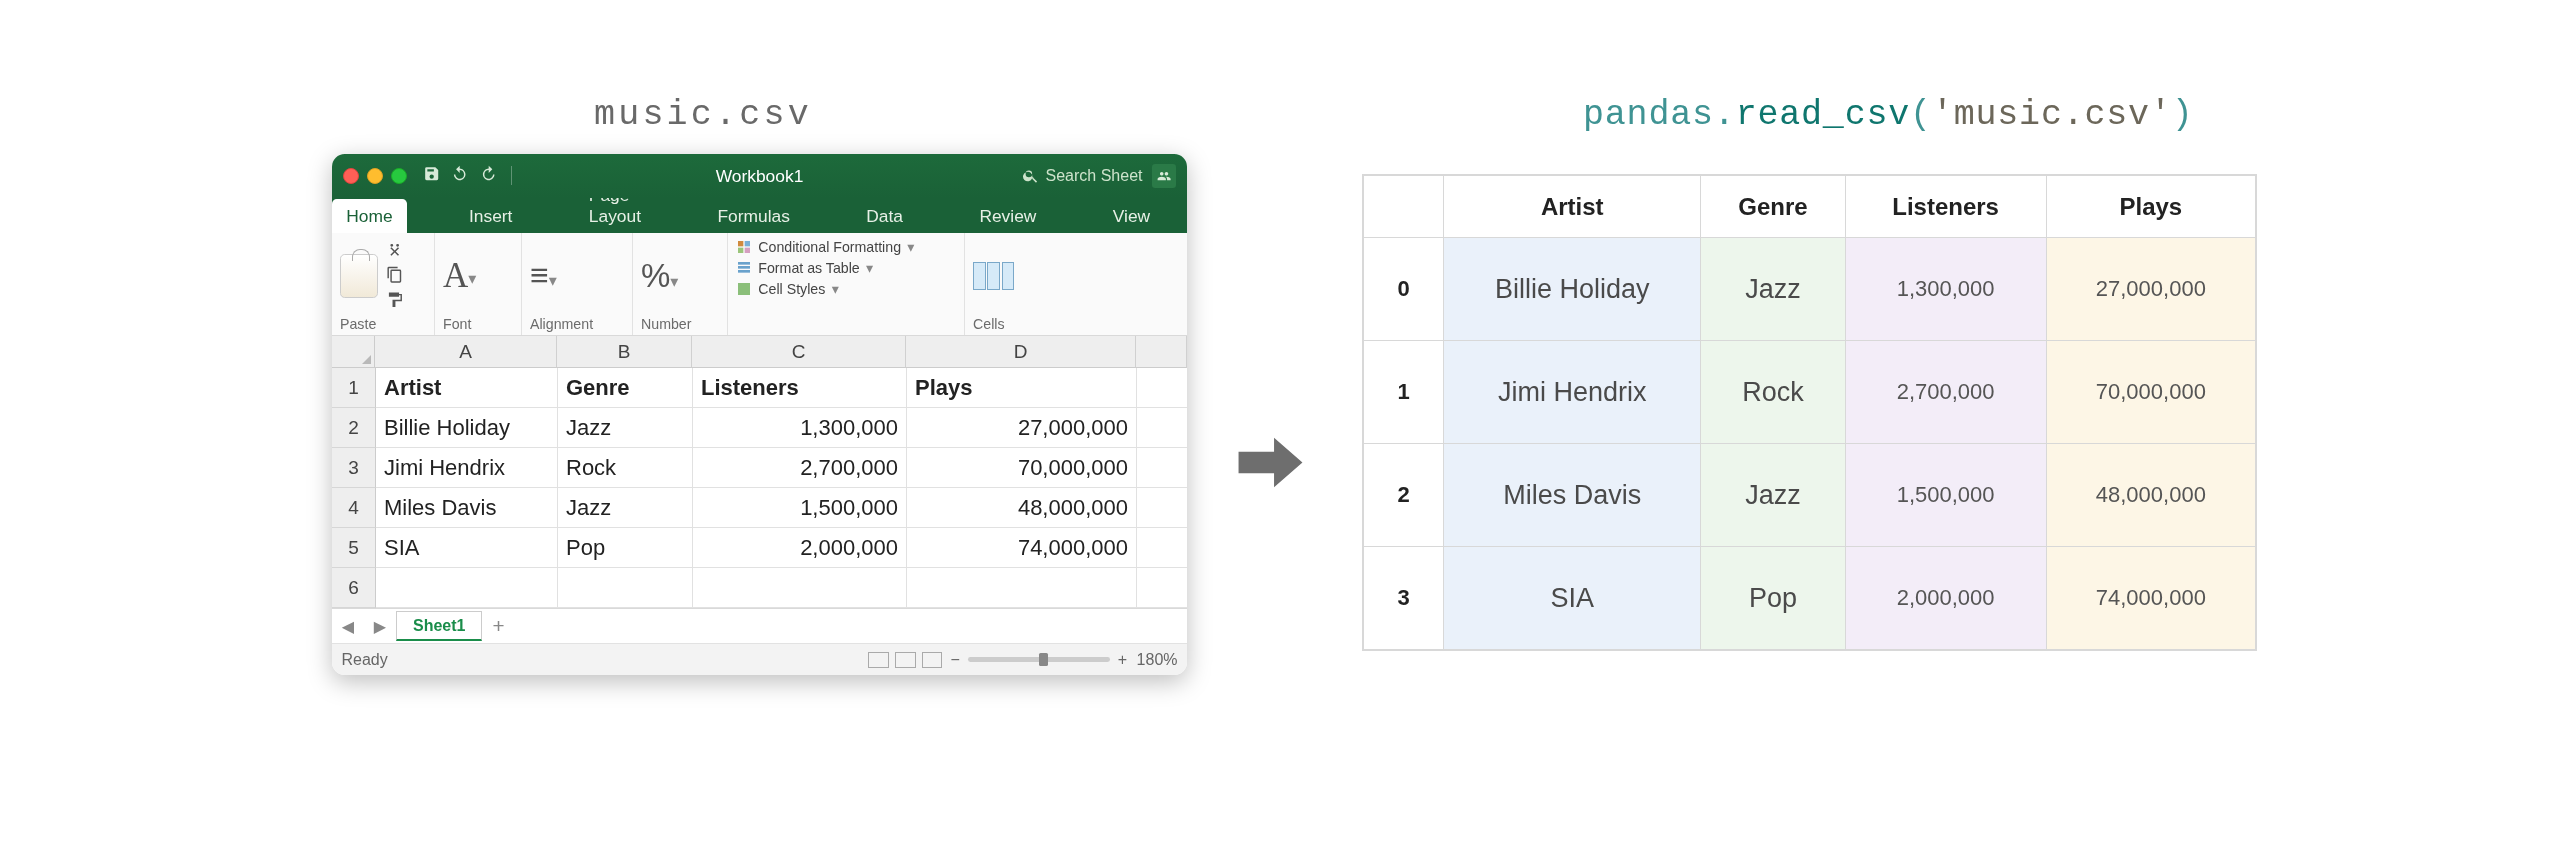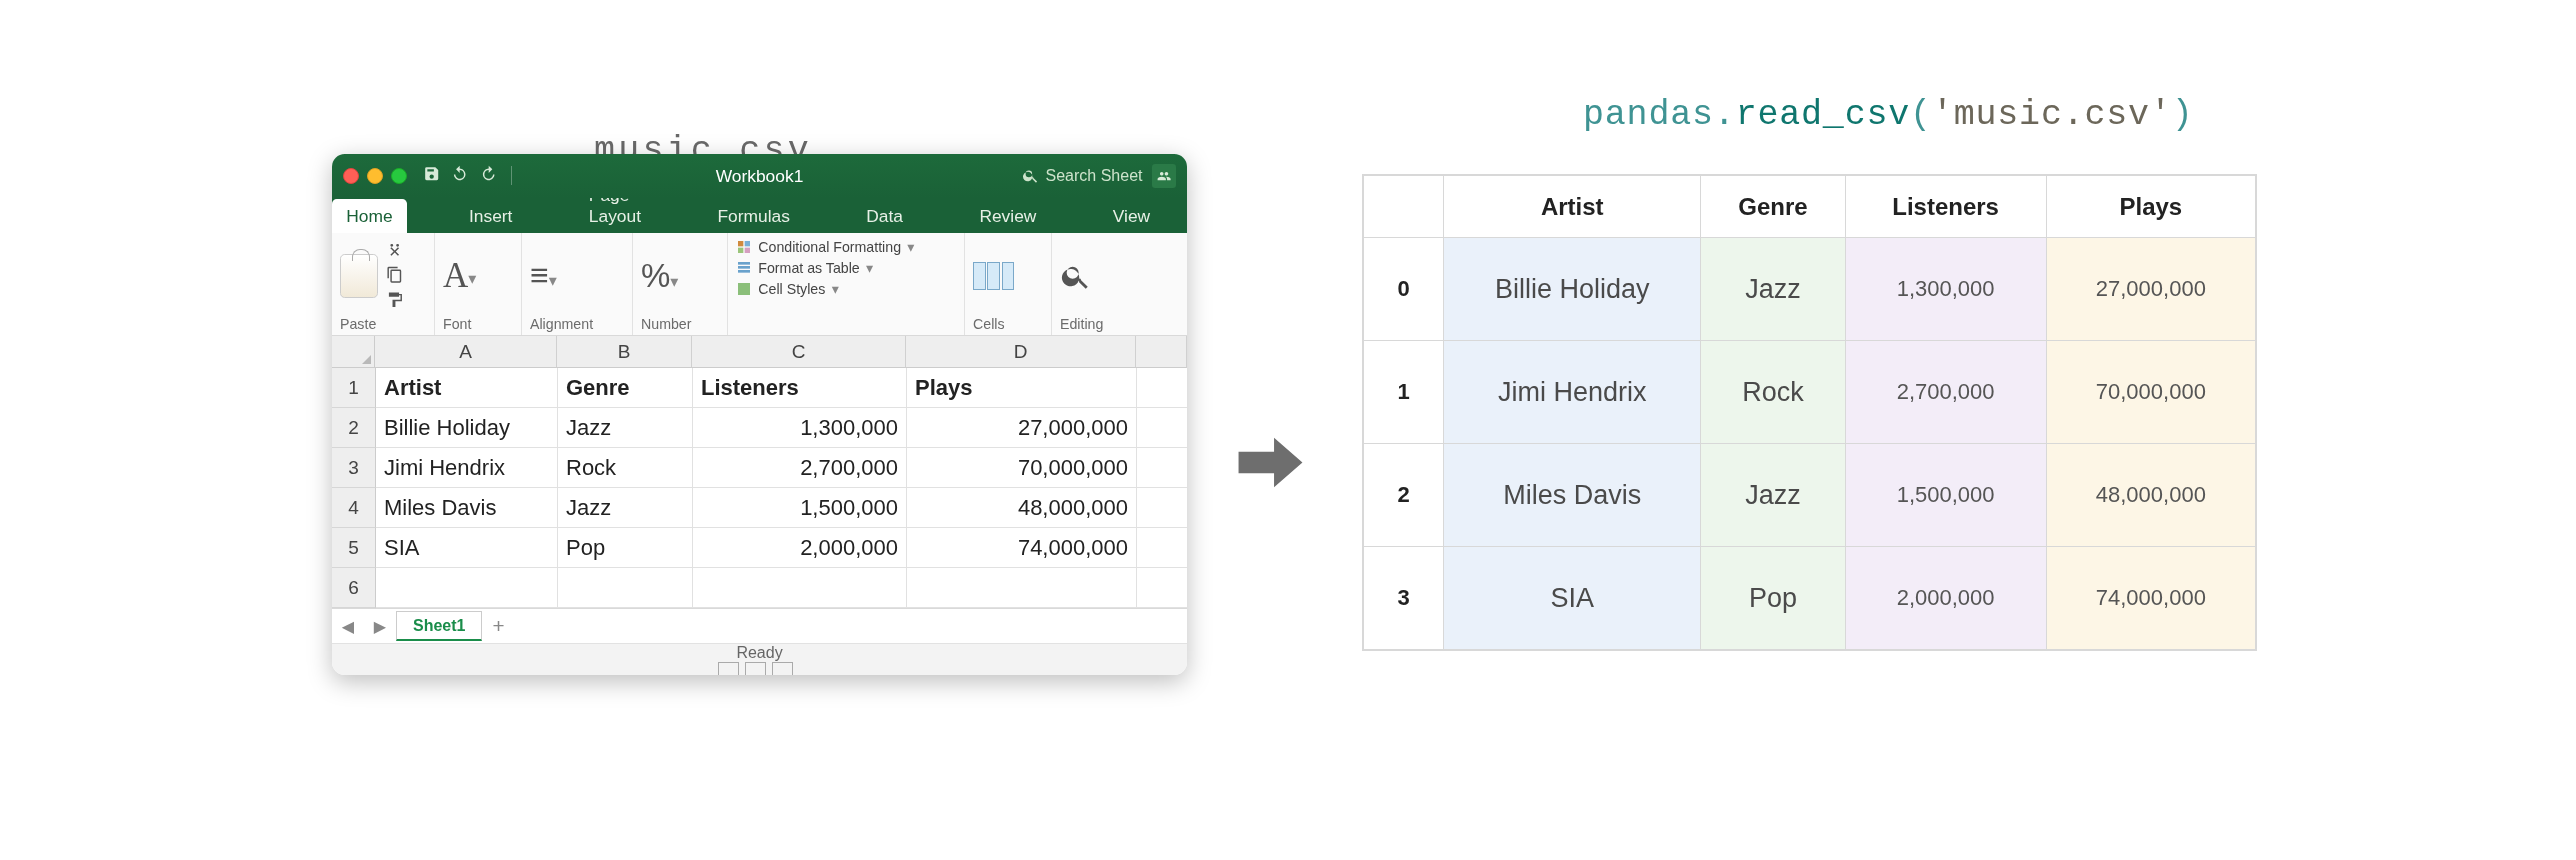--- a/index.html
+++ b/index.html
@@ -17,21 +17,20 @@
     padding: 63px 0;
   }
   .label-left {
     position: absolute;
     top: 95px;
     left: 594px;
     font-family: "SFMono-Regular", Consolas, "Liberation Mono", Menlo, monospace;
     font-size: 35px;
     color: #696969;
     letter-spacing: 3.2px;
-    margin-top: 36px;
   }
   .label-right {
     position: absolute;
     top: 95px;
     left: 1583px;
     font-family: "SFMono-Regular", Consolas, "Liberation Mono", Menlo, monospace;
     font-size: 35px;
     letter-spacing: 0.8px;
   }
   .code-module { color: #3f9393; }
@@ -134,21 +133,21 @@
   .cell-row { display:flex; height:40px; }
   .cell { flex:0 0 var(--w); border-right:0.8px solid #e1e1e1; border-bottom:0.8px solid #e1e1e1; padding:0 8px; line-height:40px; font-size:22px; color:#222; overflow:hidden; white-space:nowrap;}
   .cell.hdr { font-weight:700; }
   .cell.num { text-align:right; }
 
   .sheet-tabs { height:35px; border-top:0.8px solid #d9d9d9; display:flex; align-items:center; font-size:16px;}
   .sheet-tabs .nav{width:32px;text-align:center;color:#888;}
   .sheet-tab { padding:4.7px 16px; border:0.8px solid #ccc; border-bottom:2.4px solid #1a8d4a; background:#fff; color:#1a8d4a; font-weight:600;}
   .sheet-add { width:32px; text-align:center; color:#888; font-size:20.6px;}
 
-  .status-bar { height:32px; background:#f3f3f3; border-top:0.8px solid #e2e2e2; display:flex; align-items:center; font-size:16px; color:#666; padding:0 9.5px;flex-direction:column;}
+  .status-bar { height:32px; background:#f3f3f3; border-top:0.8px solid #e2e2e2; display:flex; align-items:center; font-size:16px; color:#666; padding:0 9.5px;}
   .status-bar .sp{flex:1;}
   .view-btns { display:flex; gap:6.3px; margin-right:8px;}
   .vb{width:20.6px;height:16px;border:0.8px solid #aaa;}
   .zoom-slider{width:142px;height:4.7px;background:#ccc;border-radius:2.4px;position:relative;margin:0 8px;}
   .zoom-slider::after{content:"";position:absolute;left:50%;top:-4px;width:9.5px;height:12.7px;background:#888;border-radius:1.6px;}
 
   
   .arrow {
     position:absolute; top:427px; left:1235px; width:71px; height:71px;
   }
@@ -295,28 +294,20 @@
       </div>
       <div class="ribbon-group" style="width:87px">
         <div class="rg-top">
             <div class="cells-icon">
               <div></div>
               <div></div>
               <div></div>
             </div>
           </div>
         <div class="rg-label">Cells</div>
-      </div>
-      <div class="ribbon-group" style="width:87px">
-        <div class="rg-top">
-            <svg class="mag" viewBox="0 0 24 24" fill="#555">
-              <path d="M15.5 14h-.8l-.3-.3A6.5 6.5 0 1 0 14 15.5l.3.3v.8l5 5 1.5-1.5-5-5zm-6 0A4.5 4.5 0 1 1 14 9.5 4.5 4.5 0 0 1 9.5 14z"></path>
-            </svg>
-          </div>
-        <div class="rg-label">Editing</div>
       </div>
     </div>
 
 
     <div class="grid-wrap">
       <div class="corner"></div>
       <div class="col-headers">
         <div class="col-h" style="--w:182px">A</div>
         <div class="col-h" style="--w:135px">B</div>
         <div class="col-h" style="--w:214px">C</div>

